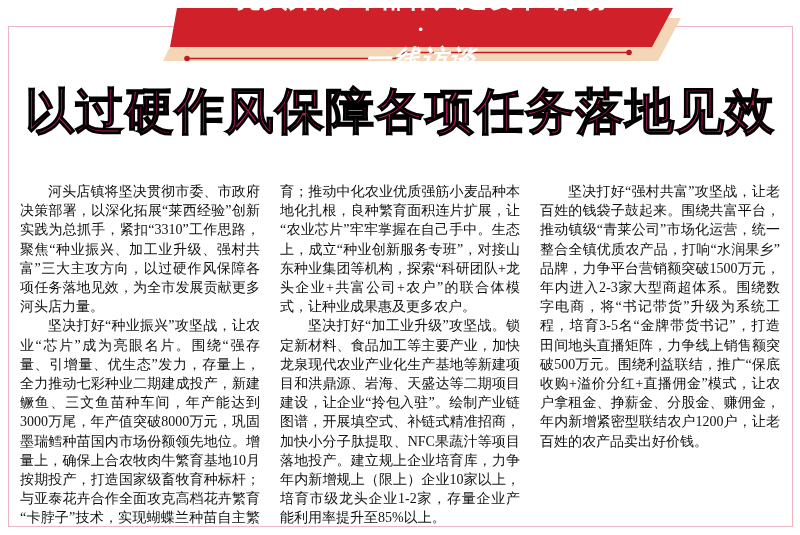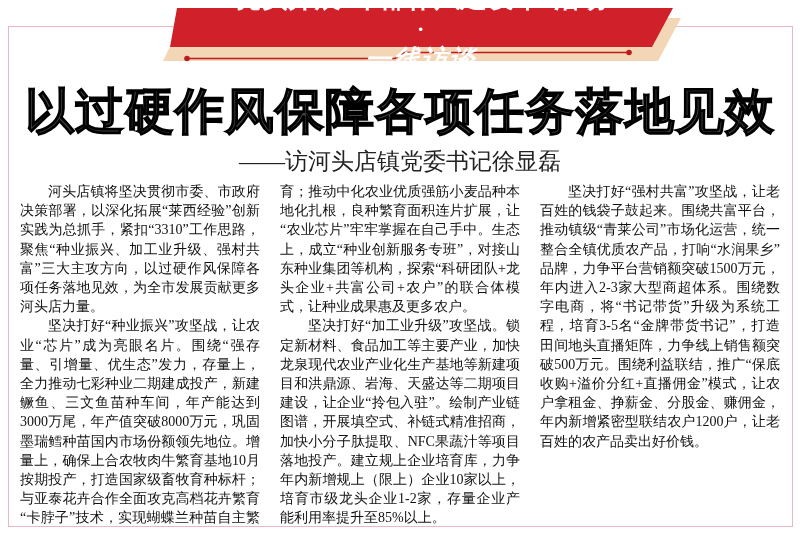--- a/index.html
+++ b/index.html
@@ -20,21 +20,21 @@
     display:flex;align-items:center;justify-content:center;
     color:#ffffff;font-weight:bold;font-size:26px;white-space:nowrap;
     letter-spacing:0.5px;
     flex-direction:column;
   }
   .banner-text .sep{margin:0 8px;font-size:22px;}
   .banner-text .accent{font-style:italic;transform:skewX(-6deg);letter-spacing:2px;}
   .headline{
     position:absolute;left:10px;top:84px;width:780px;margin:0;
     text-align:center;font-size:49px;line-height:56px;font-weight:900;
-    letter-spacing:1px;color:#404040;-webkit-text-stroke:1.2px #000;
+    letter-spacing:1px;color:#be185d;-webkit-text-stroke:1.2px #000;
     font-family:"Liberation Serif","DejaVu Serif",serif;white-space:nowrap;
   }
   .subtitle{
     position:absolute;left:0;top:148px;width:800px;text-align:center;
     font-size:23px;line-height:28px;color:#222;font-weight:400;
   }
   .body-cols{
     position:absolute;left:20px;top:182px;width:760px;height:347px;
     column-count:3;column-gap:20px;column-fill:auto;overflow:hidden;
     font-size:14px;line-height:19.2px;text-align:justify;
@@ -58,21 +58,20 @@
     </svg>
     <div class="banner-text">
       <span>扎实开展“干部作风建设年”活动</span>
       <span class="sep">·</span>
       <span class="accent">一线访谈</span>
     </div>
   </div>
 
   <h1 class="headline">以过硬作风保障各项任务落地见效</h1>
 
-  <div class="subtitle">——访河头店镇党委书记徐显磊</div>
 
   <div class="body-cols">
     <p>河头店镇将坚决贯彻市委、市政府决策部署，以深化拓展“莱西经验”创新实践为总抓手，紧扣“3310”工作思路，聚焦“种业振兴、加工业升级、强村共富”三大主攻方向，以过硬作风保障各项任务落地见效，为全市发展贡献更多河头店力量。</p>
     <p>坚决打好“种业振兴”攻坚战，让农业“芯片”成为亮眼名片。围绕“强存量、引增量、优生态”发力，存量上，全力推动七彩种业二期建成投产，新建鳜鱼、三文鱼苗种车间，年产能达到3000万尾，年产值突破8000万元，巩固墨瑞鳕种苗国内市场份额领先地位。增量上，确保上合农牧肉牛繁育基地10月按期投产，打造国家级畜牧育种标杆；与亚泰花卉合作全面攻克高档花卉繁育“卡脖子”技术，实现蝴蝶兰种苗自主繁育；推动中化农业优质强筋小麦品种本地化扎根，良种繁育面积连片扩展，让“农业芯片”牢牢掌握在自己手中。生态上，成立“种业创新服务专班”，对接山东种业集团等机构，探索“科研团队+龙头企业+共富公司+农户”的联合体模式，让种业成果惠及更多农户。</p>
     <p>坚决打好“加工业升级”攻坚战。锁定新材料、食品加工等主要产业，加快龙泉现代农业产业化生产基地等新建项目和洪鼎源、岩海、天盛达等二期项目建设，让企业“拎包入驻”。绘制产业链图谱，开展填空式、补链式精准招商，加快小分子肽提取、NFC果蔬汁等项目落地投产。建立规上企业培育库，力争年内新增规上（限上）企业10家以上，培育市级龙头企业1-2家，存量企业产能利用率提升至85%以上。</p>
     <p>坚决打好“强村共富”攻坚战，让老百姓的钱袋子鼓起来。围绕共富平台，推动镇级“青莱公司”市场化运营，统一整合全镇优质农产品，打响“水润果乡”品牌，力争平台营销额突破1500万元，年内进入2-3家大型商超体系。围绕数字电商，将“书记带货”升级为系统工程，培育3-5名“金牌带货书记”，打造田间地头直播矩阵，力争线上销售额突破500万元。围绕利益联结，推广“保底收购+溢价分红+直播佣金”模式，让农户拿租金、挣薪金、分股金、赚佣金，年内新增紧密型联结农户1200户，让老百姓的农产品卖出好价钱。</p>
   </div>
 
 </div>
 

